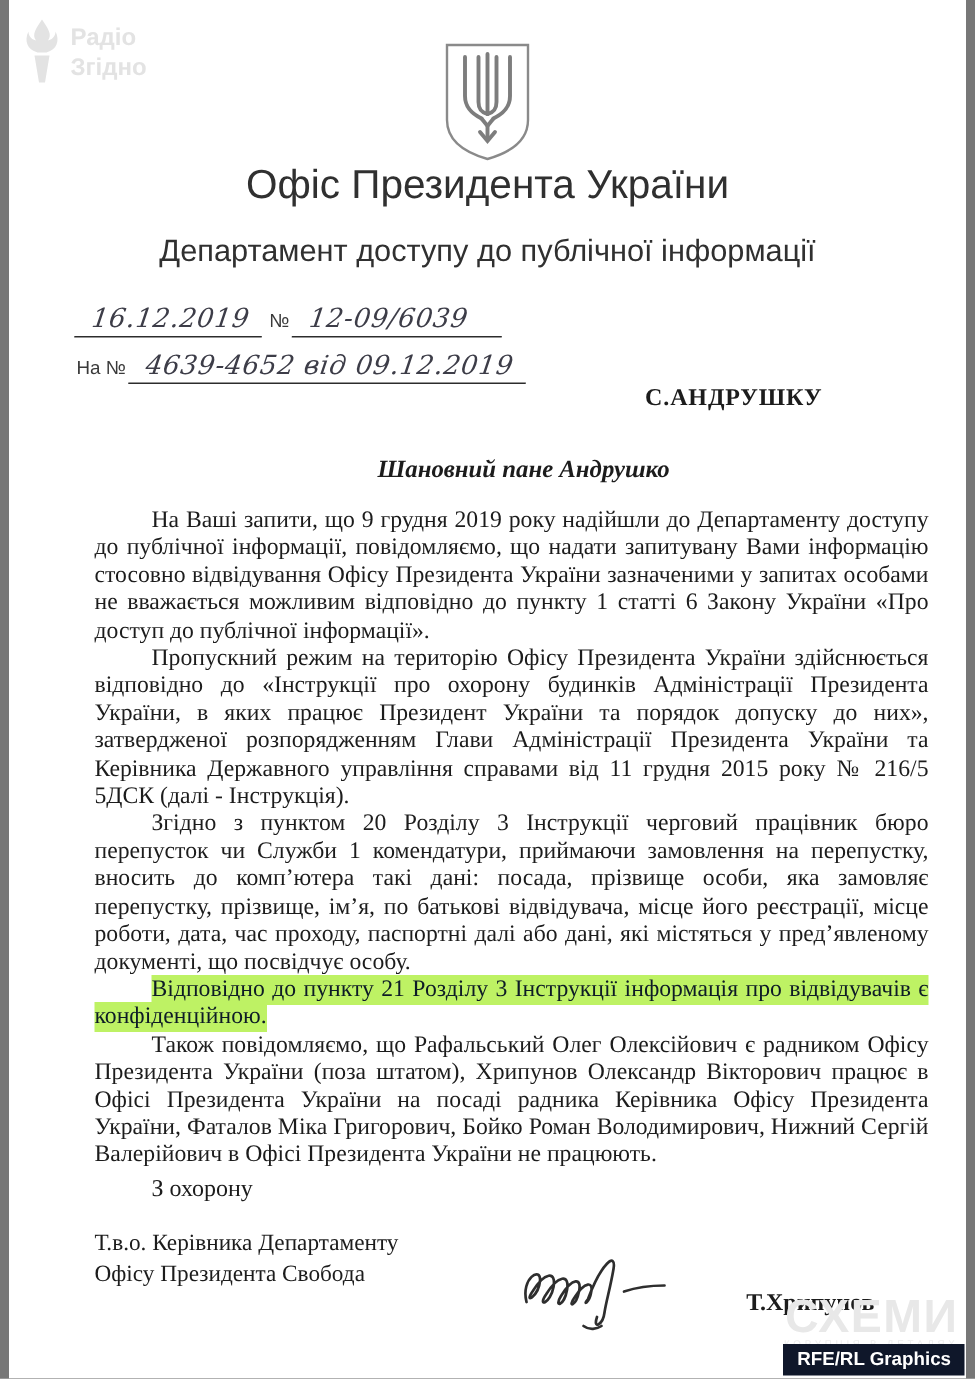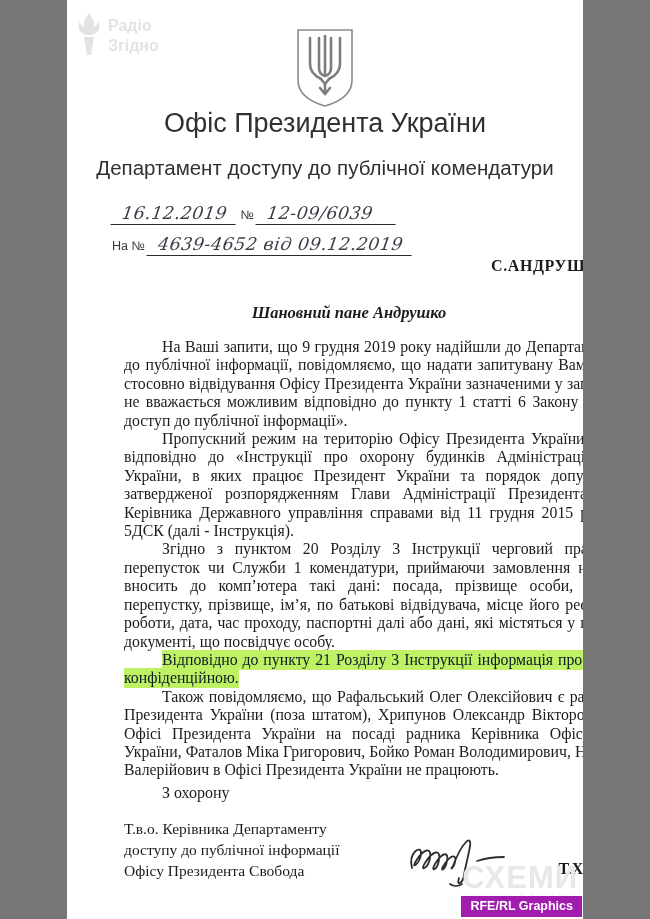--- a/index.html
+++ b/index.html
@@ -1,17 +1,17 @@
 <!DOCTYPE html>
 <html><head>
 <meta charset="utf-8">
 <style>
   html,body { margin:0; padding:0; background:#777; }
   .page {
-    position:relative; width:516px; height:919px; margin:0 auto;
+    position:relative; width:638px; height:919px; margin:0 auto;
     background:#ffffff; overflow:hidden;
     font-family:"Liberation Serif", serif; color:#1c1c1c;
   }
 
   
   .rs-logo { position:absolute; top:12px; left:8px; display:flex; gap:5px; align-items:flex-start; }
   .rs-text { font-family:"Liberation Sans", sans-serif; font-weight:bold;
              font-size:16px; line-height:20px; color:#e3e3e3; padding-top:4px; }
 
   
@@ -51,21 +51,21 @@
                font-size:15.5px; line-height:21px; }
   .sig-svg { position:absolute; left:280px; top:16px; }
   .sig-name { position:absolute; right:36px; top:42px; font-weight:bold; font-size:16px; }
 
   
   .schemes { position:absolute; right:5px; top:864px; text-align:right;
              font-family:"Liberation Sans", sans-serif; }
   .schemes-title { font-weight:bold; font-size:31px; letter-spacing:1px;
                    color:#e8e8e8; line-height:28px; }
   .schemes-tag { font-size:6.5px; letter-spacing:2.5px; color:#ededed; margin-top:1px; }
-  .credit { position:absolute; right:1px; bottom:2px; background:#a21caf;
+  .credit { position:absolute; right:1px; bottom:2px; background:#0f172a;
             color:#fff; font-family:"Liberation Sans", sans-serif; font-weight:bold;
             font-size:12.5px; padding:3px 9px 4px 9px; }
 </style>
 </head>
 <body>
 
 <div class="page">
 
   <div class="rs-logo">
     <svg width="28" height="44" viewBox="0 0 28 44">
@@ -86,21 +86,21 @@
       <path d="M37,10 V40 C37,45 35,47 31,48"></path>
       <path d="M16,10 V36 C16,44 21,48 27,51"></path>
       <path d="M46,10 V36 C46,44 41,48 35,51"></path>
       <path d="M27,51 L31,56 L35,51"></path>
       <path d="M31,56 V64"></path>
       <path d="M26,60 L31,66 L36,60"></path>
     </g>
   </svg>
 
   <div class="org">Офіс Президента України</div>
-  <div class="dept">Департамент доступу до публічної комендатури</div>
+  <div class="dept">Департамент доступу до публічної інформації</div>
 
   <div class="ref">
     <div class="ref-line">
       <span class="hand u" style="min-width:100px">16.12.2019</span>
       <span class="lbl">№</span>
       <span class="hand u" style="min-width:120px">12-09/6039</span>
     </div>
     <div class="ref-line">
       <span class="lbl">На №</span>
       <span class="hand u" style="min-width:200px">4639-4652 від 09.12.2019</span>
@@ -116,21 +116,20 @@
     <p>Згідно з пунктом 20 Розділу 3 Інструкції черговий працівник бюро перепусток чи Служби 1 комендатури, приймаючи замовлення на перепустку, вносить до комп’ютера такі дані: посада, прізвище особи, яка замовляє перепустку, прізвище, ім’я, по батькові відвідувача, місце його реєстрації, місце роботи, дата, час проходу, паспортні далі або дані, які містяться у пред’явленому документі, що посвідчує особу.</p>
     <p><span class="hl">Відповідно до пункту 21 Розділу 3 Інструкції інформація про відвідувачів є конфіденційною.</span></p>
     <p>Також повідомляємо, що Рафальський Олег Олексійович є радником Офісу Президента України (поза штатом), Хрипунов Олександр Вікторович працює в Офісі Президента України на посаді радника Керівника Офісу Президента України, Фаталов Міка Григорович, Бойко Роман Володимирович, Нижний Сергій Валерійович в Офісі Президента України не працюють.</p>
   </div>
 
   <div class="regards">З охорону</div>
 
   <div class="sig-row">
     <div class="sig-title">
       <div>Т.в.о. Керівника Департаменту</div>
-      <div>доступу до публічної інформації</div>
       <div>Офісу Президента Свобода</div>
     </div>
     <svg class="sig-svg" width="130" height="58" viewBox="0 0 130 58">
       <g fill="none" stroke="#2e2e2e" stroke-width="1.8" stroke-linecap="round">
         <path d="M8,34 C4,18 18,10 17,20 C16,30 6,36 12,27 C20,14 28,13 26,24 C24,35 15,38 21,29 C29,16 37,15 35,26 C33,37 26,38 31,30 C39,17 45,18 43,27 C41,37 35,38 40,31 C47,20 53,20 51,28 C50,34 45,37 49,32 C58,8 68,0 66,12 C64,24 61,34 60,41 C59,49 52,53 55,44"></path>
         <path d="M73,27 C82,24 93,23 100,23"></path>
         <path d="M46,50 C50,53 55,52 58,50"></path>
       </g>
     </svg>
     <div class="sig-name">Т.Хрипунов</div>

